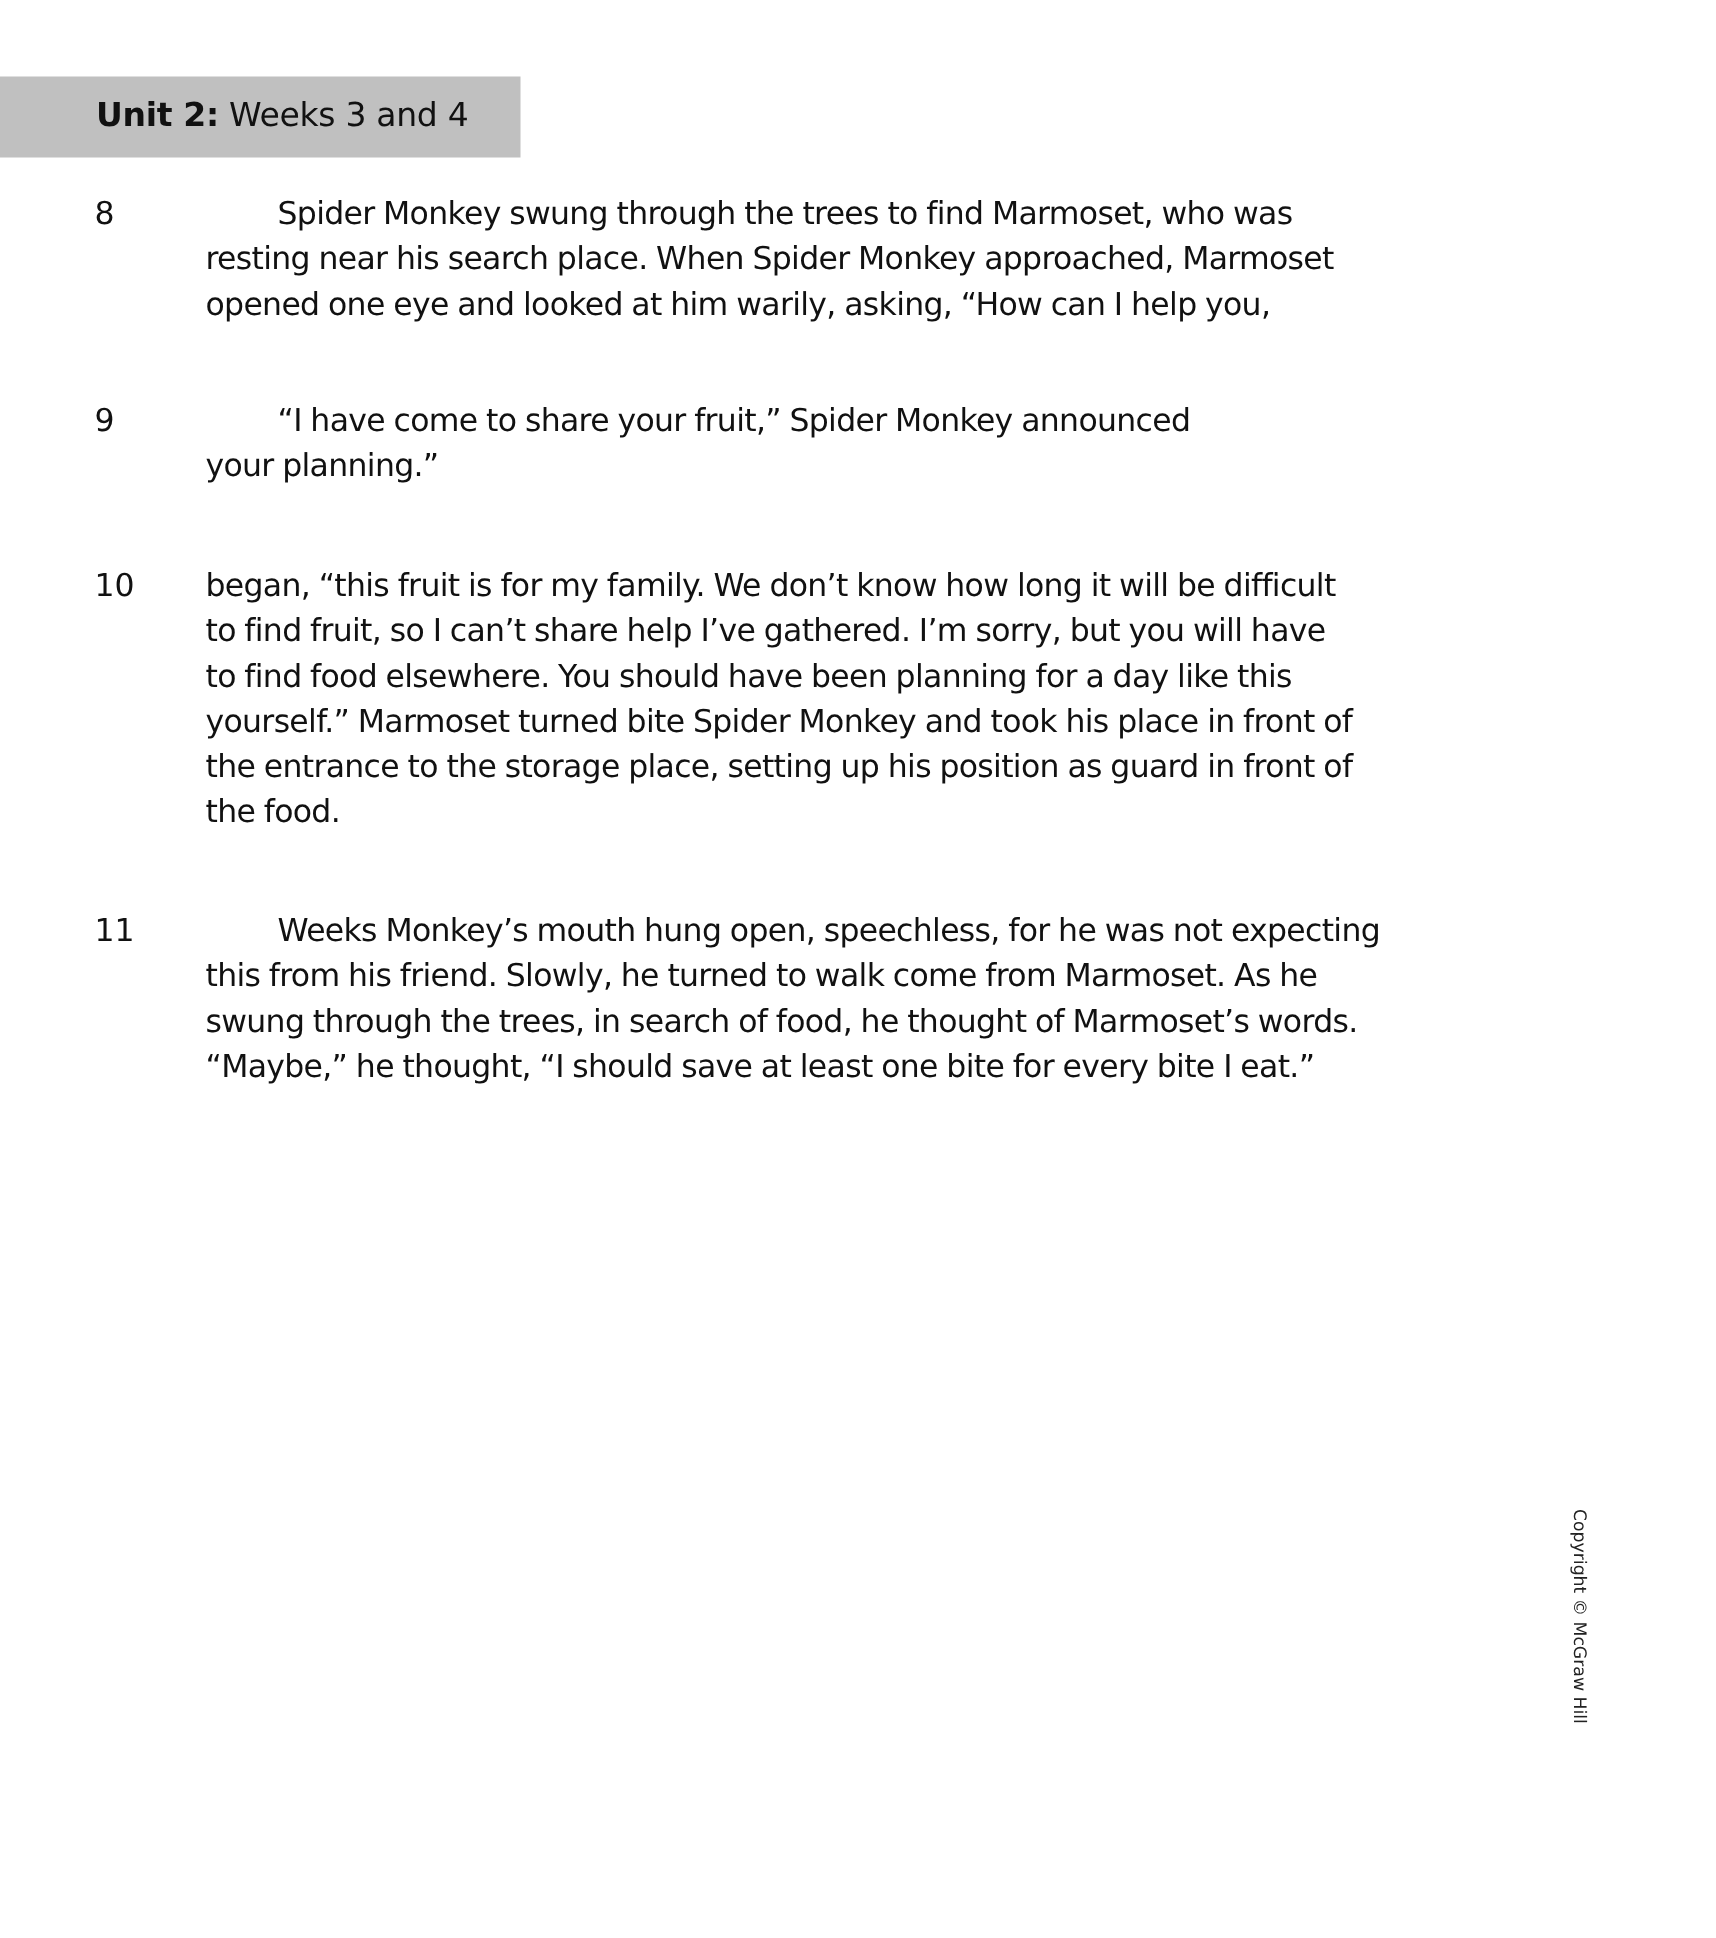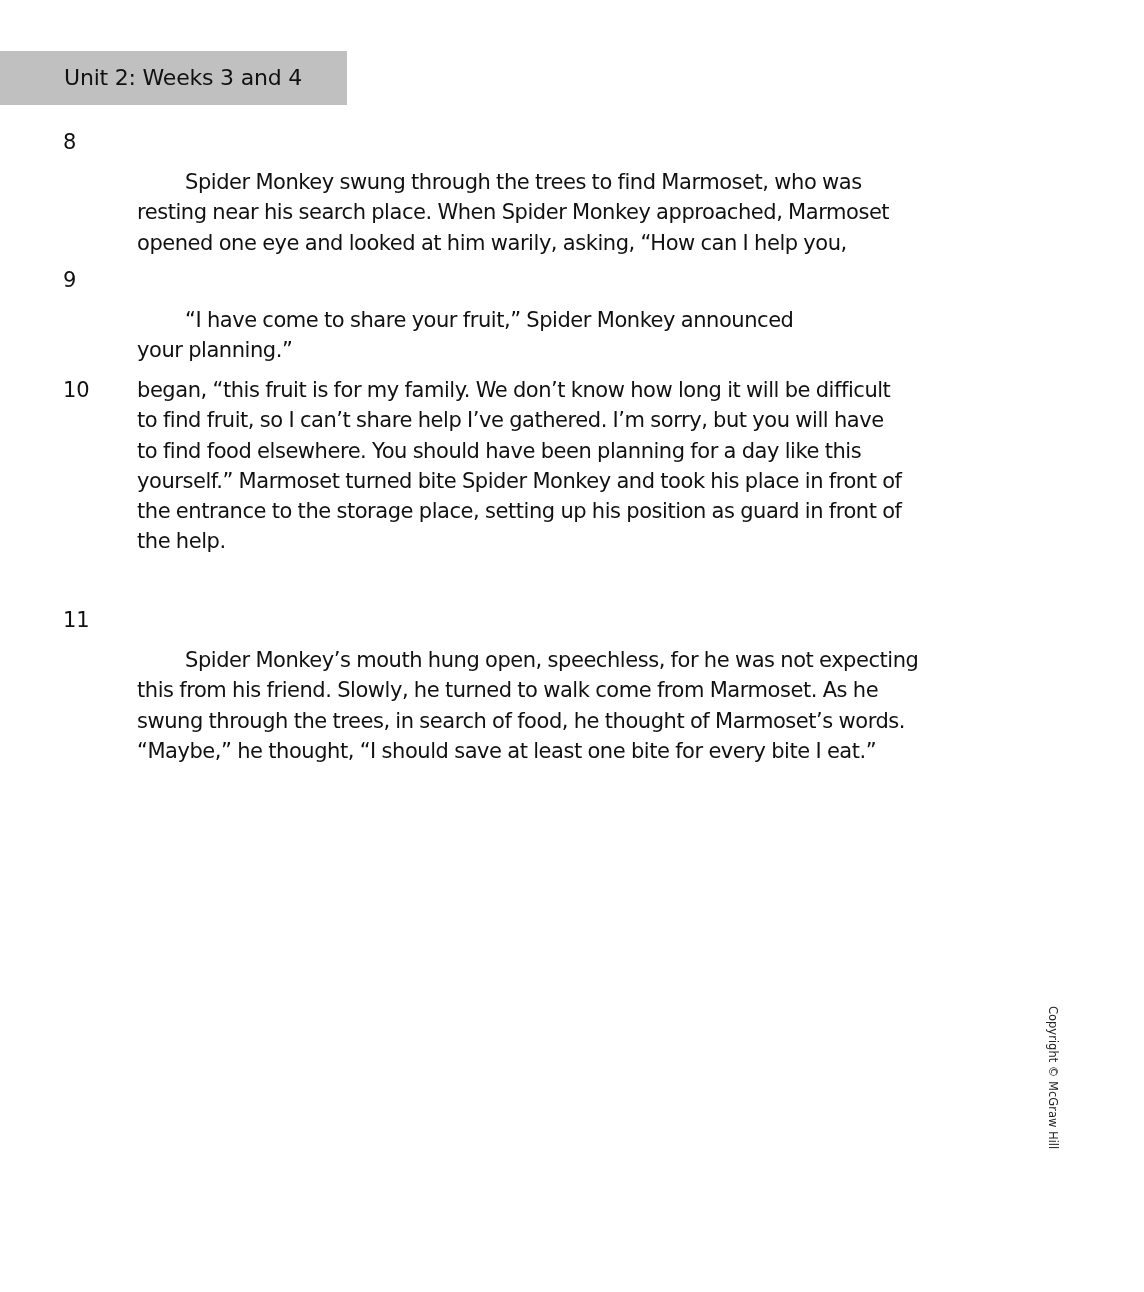--- a/index.html
+++ b/index.html
@@ -9,35 +9,35 @@
     }
     .unit-band {
       position: absolute; left: 0; top: 51px; width: 347px; height: 54px;
       background: #c0c0c0;
     }
     .unit-text {
       position: absolute; left: 64px; top: 64px;
       font-size: 22px; line-height: 28px; color: #111;
       white-space: nowrap; letter-spacing: -0.2px;
     }
-    .unit-text b { font-weight: normal; }
+    .unit-text b { font-weight: bold; }
     .para {
       position: absolute; left: 0; width: 1144px;
     }
     .para-num {
       position: absolute; left: 63px; top: 0;
       font-size: 21px; line-height: 30.3px;
     }
     .para-text {
       position: absolute; left: 137px; width: 860px; top: 0;
       font-size: 21px; line-height: 30.3px; letter-spacing: -0.45px;
       word-spacing: -0.5px;
     }
     .para-text .line { display: block; white-space: nowrap; }
-    .para-text .line.first { padding-left: 48px; margin-top: 40px; }
+    .para-text .line.first { padding-left: 48px; }
     .copyright {
       position: absolute; left: 1046px; top: 1006px;
       transform-origin: 0 0; transform: rotate(90deg) translateY(-100%);
       font-size: 11.5px; line-height: 14px; white-space: nowrap; color: #222;
     }
   </style>
 </head>
 <body>
 
 <div class="unit-band"></div>
@@ -61,27 +61,27 @@
 </div>
 
 <div class="para" style="top:375px">
   <div class="para-num">10</div>
   <div class="para-text">
     <span class="line">began, “this fruit is for my family. We don’t know how long it will be difficult</span>
     <span class="line">to find fruit, so I can’t share help I’ve gathered. I’m sorry, but you will have</span>
     <span class="line">to find food elsewhere. You should have been planning for a day like this</span>
     <span class="line">yourself.” Marmoset turned bite Spider Monkey and took his place in front of</span>
     <span class="line">the entrance to the storage place, setting up his position as guard in front of</span>
-    <span class="line">the help.</span>
+    <span class="line">the food.</span>
   </div>
 </div>
 
 <div class="para" style="top:605px">
   <div class="para-num">11</div>
   <div class="para-text">
-    <span class="line first">Spider Monkey’s mouth hung open, speechless, for he was not expecting</span>
+    <span class="line first">Weeks Monkey’s mouth hung open, speechless, for he was not expecting</span>
     <span class="line">this from his friend. Slowly, he turned to walk come from Marmoset. As he</span>
     <span class="line">swung through the trees, in search of food, he thought of Marmoset’s words.</span>
     <span class="line">“Maybe,” he thought, “I should save at least one bite for every bite I eat.”</span>
   </div>
 </div>
 
 <div class="copyright">Copyright © McGraw Hill</div>
 
 </body></html>

